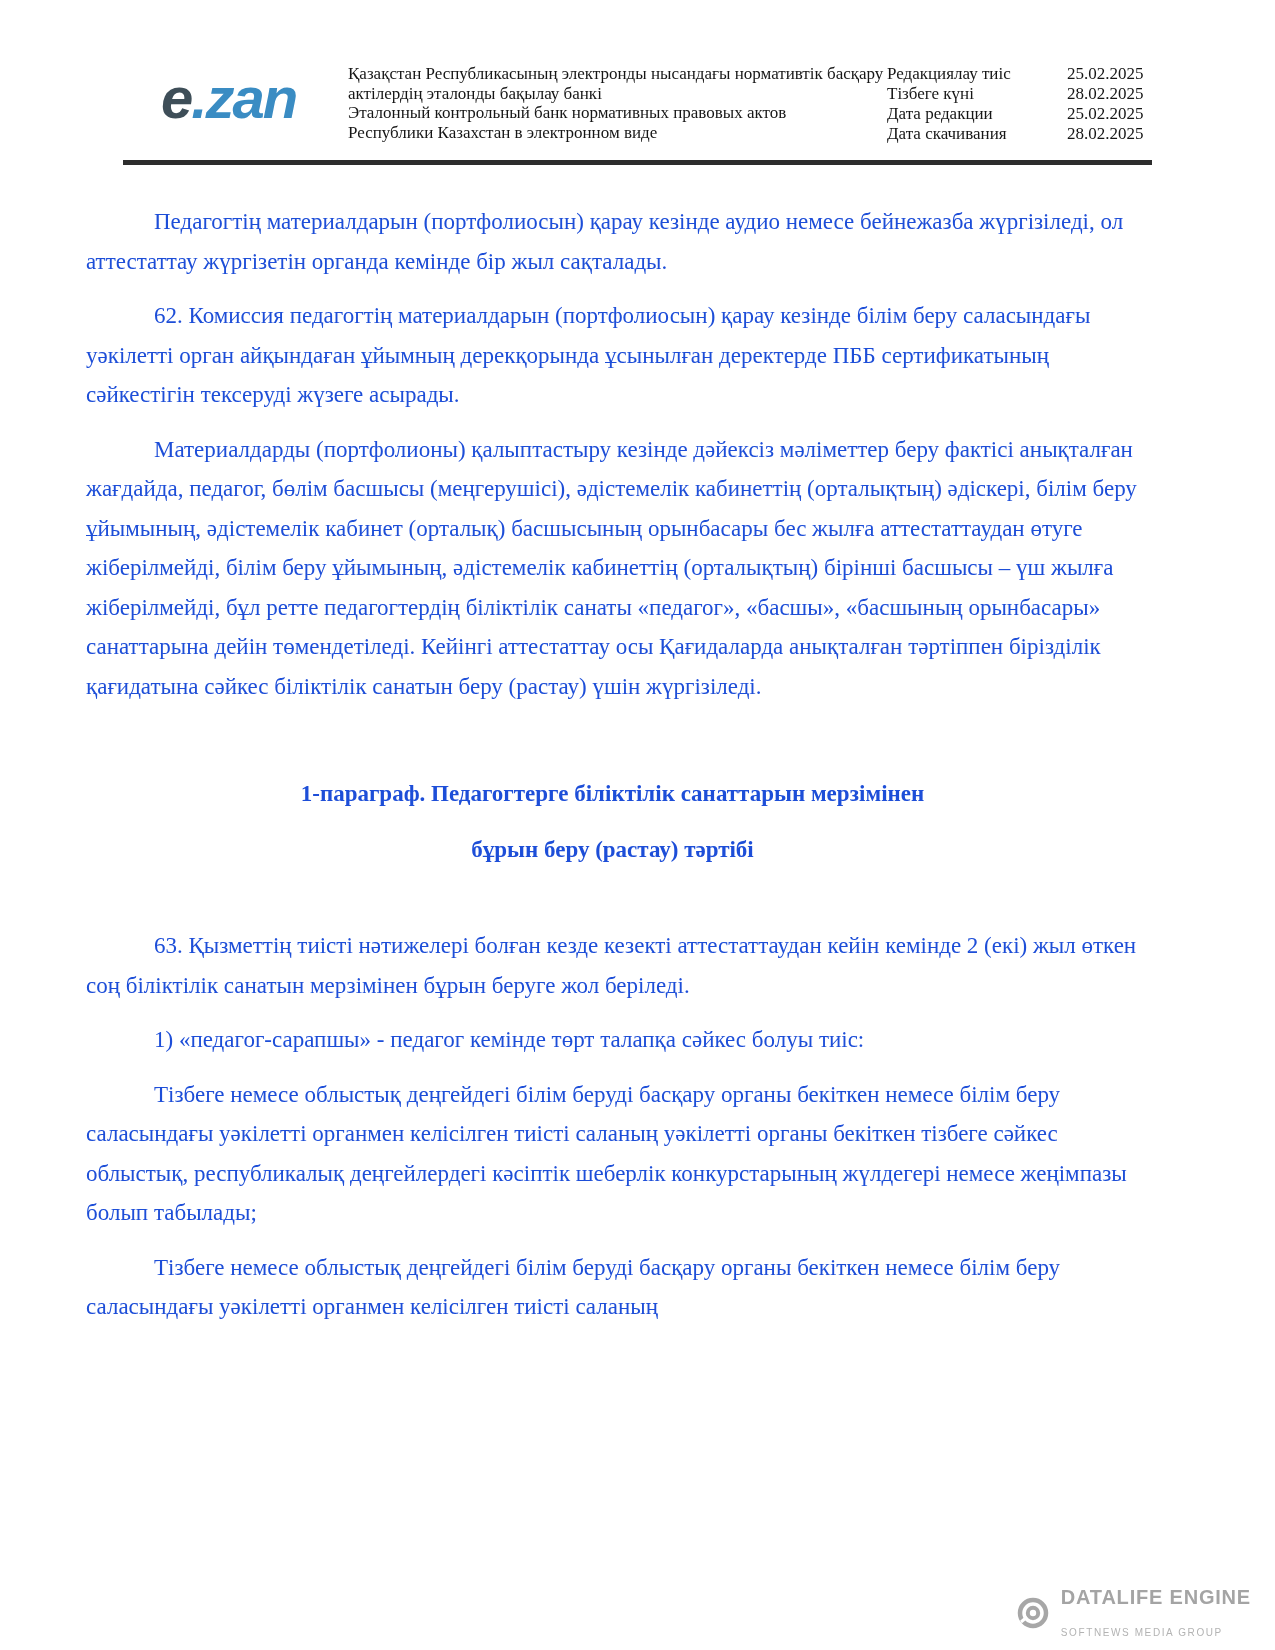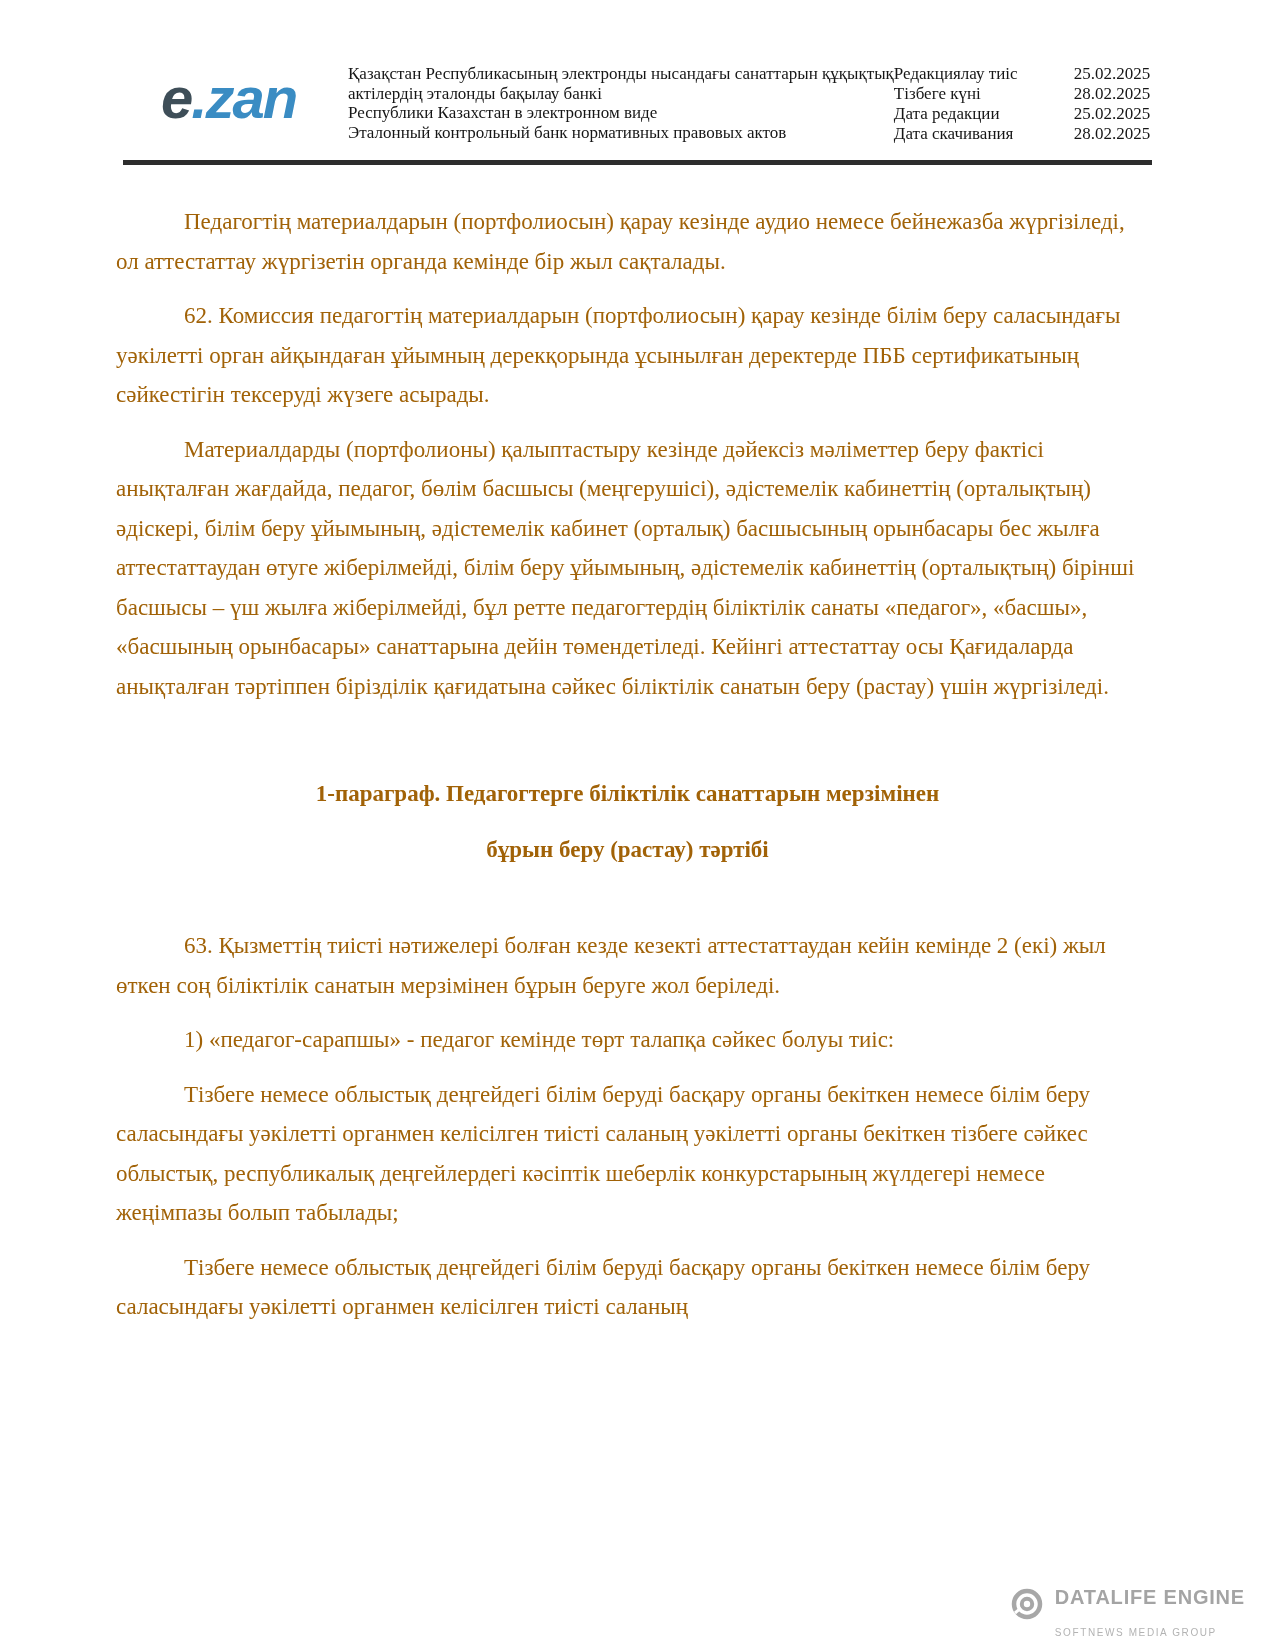--- a/index.html
+++ b/index.html
@@ -59,46 +59,47 @@
   .date-value { flex: 0 0 auto; width: 88px; text-align: left; }
 
   .rule {
     height: 5px;
     background: #2d2d2d;
     margin: 16px 123px 0 123px;
   }
 
   
   .doc-body {
-    margin: 37px 136px 0 116px;
+    margin: 37px 136px 0 86px;
     font-size: 23px;
     line-height: 39.5px;
-    color: #a16207;
+    color: #1d4ed8;
   }
   .doc-body p {
     margin: 0 0 15px 0;
     text-indent: 68px;
     text-align: left;
   }
   .section-heading {
     margin: 60px 0 48px 0;
     text-align: center;
     font-weight: bold;
     font-size: 23px;
     line-height: 56px;
     text-indent: 0;
   }
   .section-heading div { text-indent: 0; }
 
   
   .footer-brand {
     position: absolute;
-    right: 30px;
+    right: 24px;
     bottom: 12px;
     display: flex;
+    align-items: center;
     font-family: "Liberation Sans", "DejaVu Sans", sans-serif;
     color: #a7a7a7;
   }
   .footer-brand .eye { margin-right: 9px; display: block; }
   .brand-text { line-height: 1; }
   .brand-name {
     font-size: 20px;
     font-weight: bold;
     letter-spacing: 0.8px;
     color: #a4a4a4;
@@ -113,24 +114,24 @@
 </head>
 <body>
 
 <div class="page">
 
   <div class="header">
     <div class="logo">
       <span class="e">e</span><span class="dot">.</span><span class="zan">zan</span>
     </div>
     <div class="org-text">
-      <div>Қазақстан Республикасының электронды нысандағы санаттарын құқықтық</div>
+      <div>Қазақстан Республикасының электронды нысандағы нормативтік басқару</div>
       <div>актілердің эталонды бақылау банкі</div>
+      <div>Эталонный контрольный банк нормативных правовых актов</div>
       <div>Республики Казахстан в электронном виде</div>
-      <div>Эталонный контрольный банк нормативных правовых актов</div>
     </div>
     <div class="dates">
       <div class="date-row">
         <span class="date-label">Редакциялау тиіс</span>
         <span class="date-value">25.02.2025</span>
       </div>
       <div class="date-row">
         <span class="date-label">Тізбеге күні</span>
         <span class="date-value">28.02.2025</span>
       </div>

